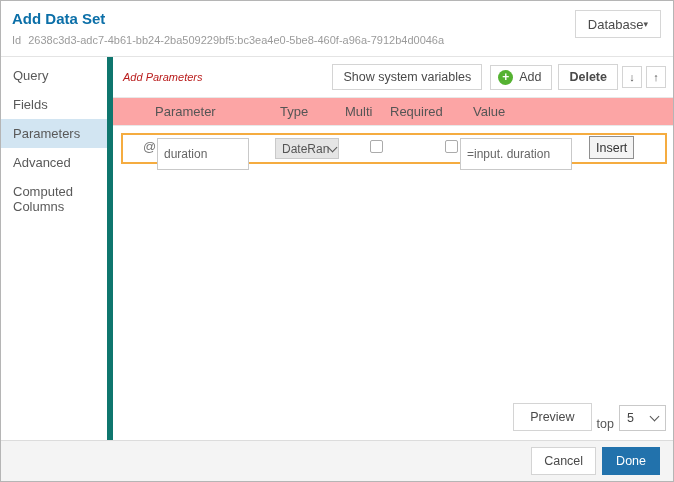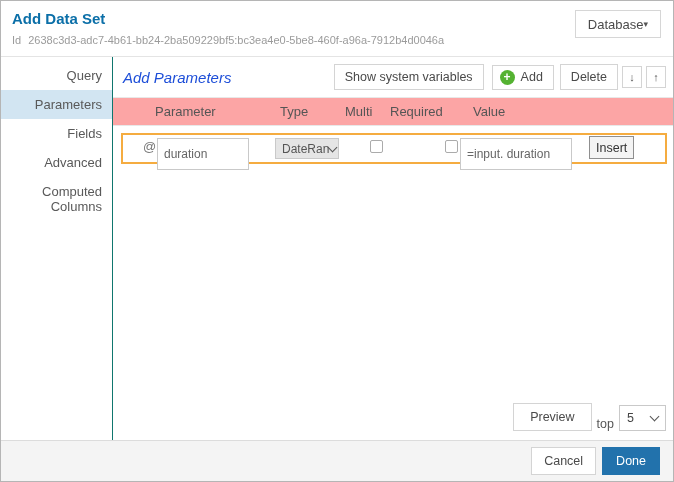--- a/index.html
+++ b/index.html
@@ -9,27 +9,27 @@
   
   .header{position:relative;padding:9px 12px 10px 11px;border-bottom:1px solid #e4e4e4;flex:0 0 auto;}
   .title{color:#0b6fa8;font-weight:bold;font-size:15px;}
   .id-line{margin-top:7px;font-size:11px;color:#9b9b9b;}
   .id-label{margin-right:7px;}
   .db-btn{position:absolute;top:9px;right:12px;height:28px;box-sizing:border-box;border:1px solid #d6d6d6;background:#fff;color:#4a4a4a;font-size:13px;padding:0 12px;display:flex;align-items:center;gap:0;cursor:pointer;font-family:inherit;}
   .db-caret{font-size:9px;color:#555;}
 
   
   .body-row{flex:1;display:flex;min-height:0;}
-  .sidebar{width:112px;flex:0 0 112px;border-right:1px solid #0f766e;padding-top:4px;box-sizing:border-box;text-align:right;}
+  .sidebar{width:112px;flex:0 0 112px;border-right:6px solid #0f766e;padding-top:4px;box-sizing:border-box;}
   .side-item{padding:7px 10px 7px 12px;font-size:13px;color:#595959;line-height:15px;cursor:pointer;}
   .side-item.selected{background:#d2e5f2;}
 
   .main{flex:1;display:flex;flex-direction:column;position:relative;min-width:0;}
   .main-toolbar{display:flex;align-items:center;padding:7px 7px 7px 10px;gap:8px;}
-  .section-title{font-style:italic;color:#1d4ed8;font-size:15px;flex:1;}
+  .section-title{font-style:italic;color:#b91c1c;font-size:11px;flex:1;}
   .btn{box-sizing:border-box;border:1px solid #d4d4d4;background:#fff;color:#4a4a4a;font-size:12.5px;font-family:inherit;padding:5px 10px;cursor:pointer;white-space:nowrap;}
   .btn-add{display:flex;align-items:center;gap:6px;padding:4px 10px 4px 7px;}
   .plus-icon{width:15px;height:15px;border-radius:50%;background:#55b232;color:#fff;font-size:12px;line-height:15px;text-align:center;font-weight:bold;flex:0 0 15px;}
   .btn-arrow{padding:4px 6px;font-size:11px;color:#555;min-width:20px;}
 
   
   .grid-header{position:relative;height:27px;background:#fca5a5;border-top:1px solid #e8e8e8;border-bottom:1px solid #e8e8e8;font-size:13px;color:#555;flex:0 0 auto;}
   .grid-header span{position:absolute;top:6px;}
   .h-parameter{left:42px;}
   .h-type{left:167px;}
@@ -75,36 +75,36 @@
     <button class="db-btn">
       <span>Database</span>
       <span class="db-caret">▾</span>
     </button>
   </div>
 
   <div class="body-row">
 
     <div class="sidebar">
       <div class="side-item">Query</div>
+      <div class="side-item">Fields</div>
       <div class="side-item selected">Parameters</div>
-      <div class="side-item">Fields</div>
       <div class="side-item">Advanced</div>
       <div class="side-item">Computed Columns</div>
     </div>
 
     <div class="main">
 
       <div class="main-toolbar">
         <div class="section-title">Add Parameters</div>
         <button class="btn">Show system variables</button>
         <button class="btn btn-add">
           <span class="plus-icon">+</span>
           <span>Add</span>
         </button>
-        <button class="btn" style="margin-left:-2px;">Delete</button>
+        <button class="btn" style="margin-left:-2px;font-weight:bold;">Delete</button>
         <button class="btn btn-arrow" style="margin-left:-4px;">↓</button>
         <button class="btn btn-arrow" style="margin-left:-4px;">↑</button>
       </div>
 
       <div class="grid-header">
         <span class="h-parameter">Parameter</span>
         <span class="h-type">Type</span>
         <span class="h-multi">Multi</span>
         <span class="h-required">Required</span>
         <span class="h-value">Value</span>

